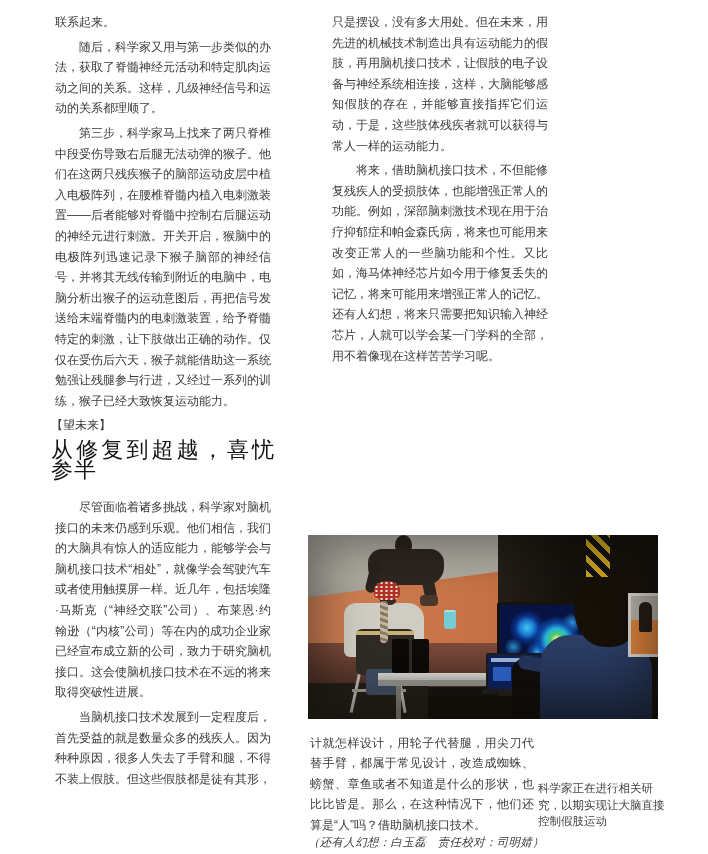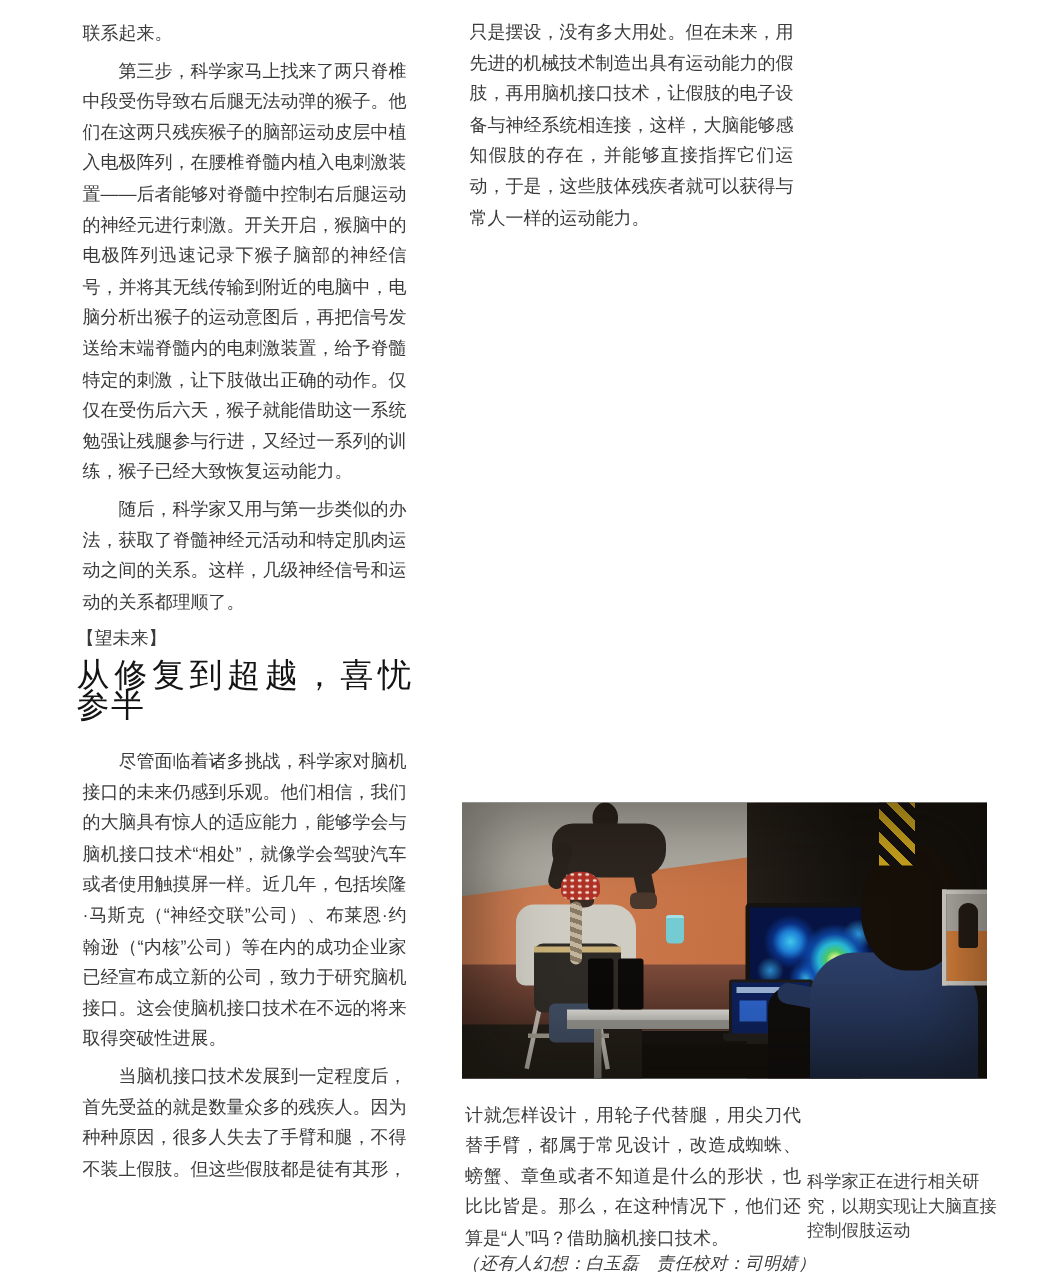--- a/index.html
+++ b/index.html
@@ -3,21 +3,21 @@
 <meta charset="utf-8">
 <style>
   html,body{margin:0;padding:0;background:#ffffff;}
   .page{position:relative;width:708px;height:854px;background:#ffffff;overflow:hidden;
         font-family:"Liberation Sans",sans-serif;color:#3a3a3a;}
   .col{position:absolute;top:8px;width:224px;font-size:12px;line-height:20.6px;
        text-align:justify;overflow:hidden;}
   .col p{margin:4px;}
   .col p.indent{text-indent:2em;}
   .left-col{left:51px;height:822px;}
-  .right-col{left:309px;height:527px;font-family:Liberation Mono, monospace;}
+  .right-col{left:328px;height:527px;}
   .section-label{margin-top:1px;font-size:12px;color:#3a3a3a;}
   .section-heading{margin:4px 0 16px 0;font-size:22px;font-weight:normal;color:#141414;letter-spacing:1px;}
   .caption-cont{position:absolute;left:310px;top:733px;width:224px;font-size:12px;
                 line-height:20.4px;text-align:justify;color:#3a3a3a;}
   .credits{position:absolute;left:308px;top:835px;width:250px;font-size:11.5px;
            font-family:"Liberation Serif",serif;font-style:italic;color:#3a3a3a;letter-spacing:0.3px;}
   .photo-cap{position:absolute;left:538px;top:735px;width:128px;font-size:11.5px;
              line-height:16.5px;color:#434343;margin-top:45px;}
 
   
@@ -87,30 +87,31 @@
   .photo-vignette{left:0;top:0;width:350px;height:184px;
       box-shadow:inset 0 0 46px 12px rgba(10,8,5,.45);pointer-events:none;}
 </style>
 </head>
 <body>
 
 <div class="page">
 
   <div class="col left-col">
     <p>联系起来。</p>
+    <p class="indent">随后，科学家又用与第一步类似的办法，获取了脊髓神经元活动和特定肌肉运动之间的关系。这样，几级神经信号和运动的关系都理顺了。</p>
     <p class="indent">第三步，科学家马上找来了两只脊椎中段受伤导致右后腿无法动弹的猴子。他们在这两只残疾猴子的脑部运动皮层中植入电极阵列，在腰椎脊髓内植入电刺激装置——后者能够对脊髓中控制右后腿运动的神经元进行刺激。开关开启，猴脑中的电极阵列迅速记录下猴子脑部的神经信号，并将其无线传输到附近的电脑中，电脑分析出猴子的运动意图后，再把信号发送给末端脊髓内的电刺激装置，给予脊髓特定的刺激，让下肢做出正确的动作。仅仅在受伤后六天，猴子就能借助这一系统勉强让残腿参与行进，又经过一系列的训练，猴子已经大致恢复运动能力。</p>
-    <p class="indent">随后，科学家又用与第一步类似的办法，获取了脊髓神经元活动和特定肌肉运动之间的关系。这样，几级神经信号和运动的关系都理顺了。</p>
     <div class="section-label">【望未来】</div>
     <div class="section-heading">从修复到超越，喜忧参半</div>
     <p class="indent">尽管面临着诸多挑战，科学家对脑机接口的未来仍感到乐观。他们相信，我们的大脑具有惊人的适应能力，能够学会与脑机接口技术“相处”，就像学会驾驶汽车或者使用触摸屏一样。近几年，包括埃隆·马斯克（“神经交联”公司）、布莱恩·约翰逊（“内核”公司）等在内的成功企业家已经宣布成立新的公司，致力于研究脑机接口。这会使脑机接口技术在不远的将来取得突破性进展。</p>
     <p class="indent">当脑机接口技术发展到一定程度后，首先受益的就是数量众多的残疾人。因为种种原因，很多人失去了手臂和腿，不得不装上假肢。但这些假肢都是徒有其形，</p>
   </div>
 
   <div class="col right-col">
     <p>只是摆设，没有多大用处。但在未来，用先进的机械技术制造出具有运动能力的假肢，再用脑机接口技术，让假肢的电子设备与神经系统相连接，这样，大脑能够感知假肢的存在，并能够直接指挥它们运动，于是，这些肢体残疾者就可以获得与常人一样的运动能力。</p>
+    <p class="indent">将来，借助脑机接口技术，不但能修复残疾人的受损肢体，也能增强正常人的功能。例如，深部脑刺激技术现在用于治疗抑郁症和帕金森氏病，将来也可能用来改变正常人的一些脑功能和个性。又比如，海马体神经芯片如今用于修复丢失的记忆，将来可能用来增强正常人的记忆。还有人幻想，将来只需要把知识输入神经芯片，人就可以学会某一门学科的全部，用不着像现在这样苦苦学习呢。</p>
   </div>
 
   <div class="photo">
     <div class="projection"></div>
     <div class="v-table"></div>
     <div class="v-floor"></div>
     <div class="v-avatar-head"></div>
     <div class="v-avatar-torso"></div>
     <div class="v-arm-l"></div>
     <div class="v-arm-r"></div>

